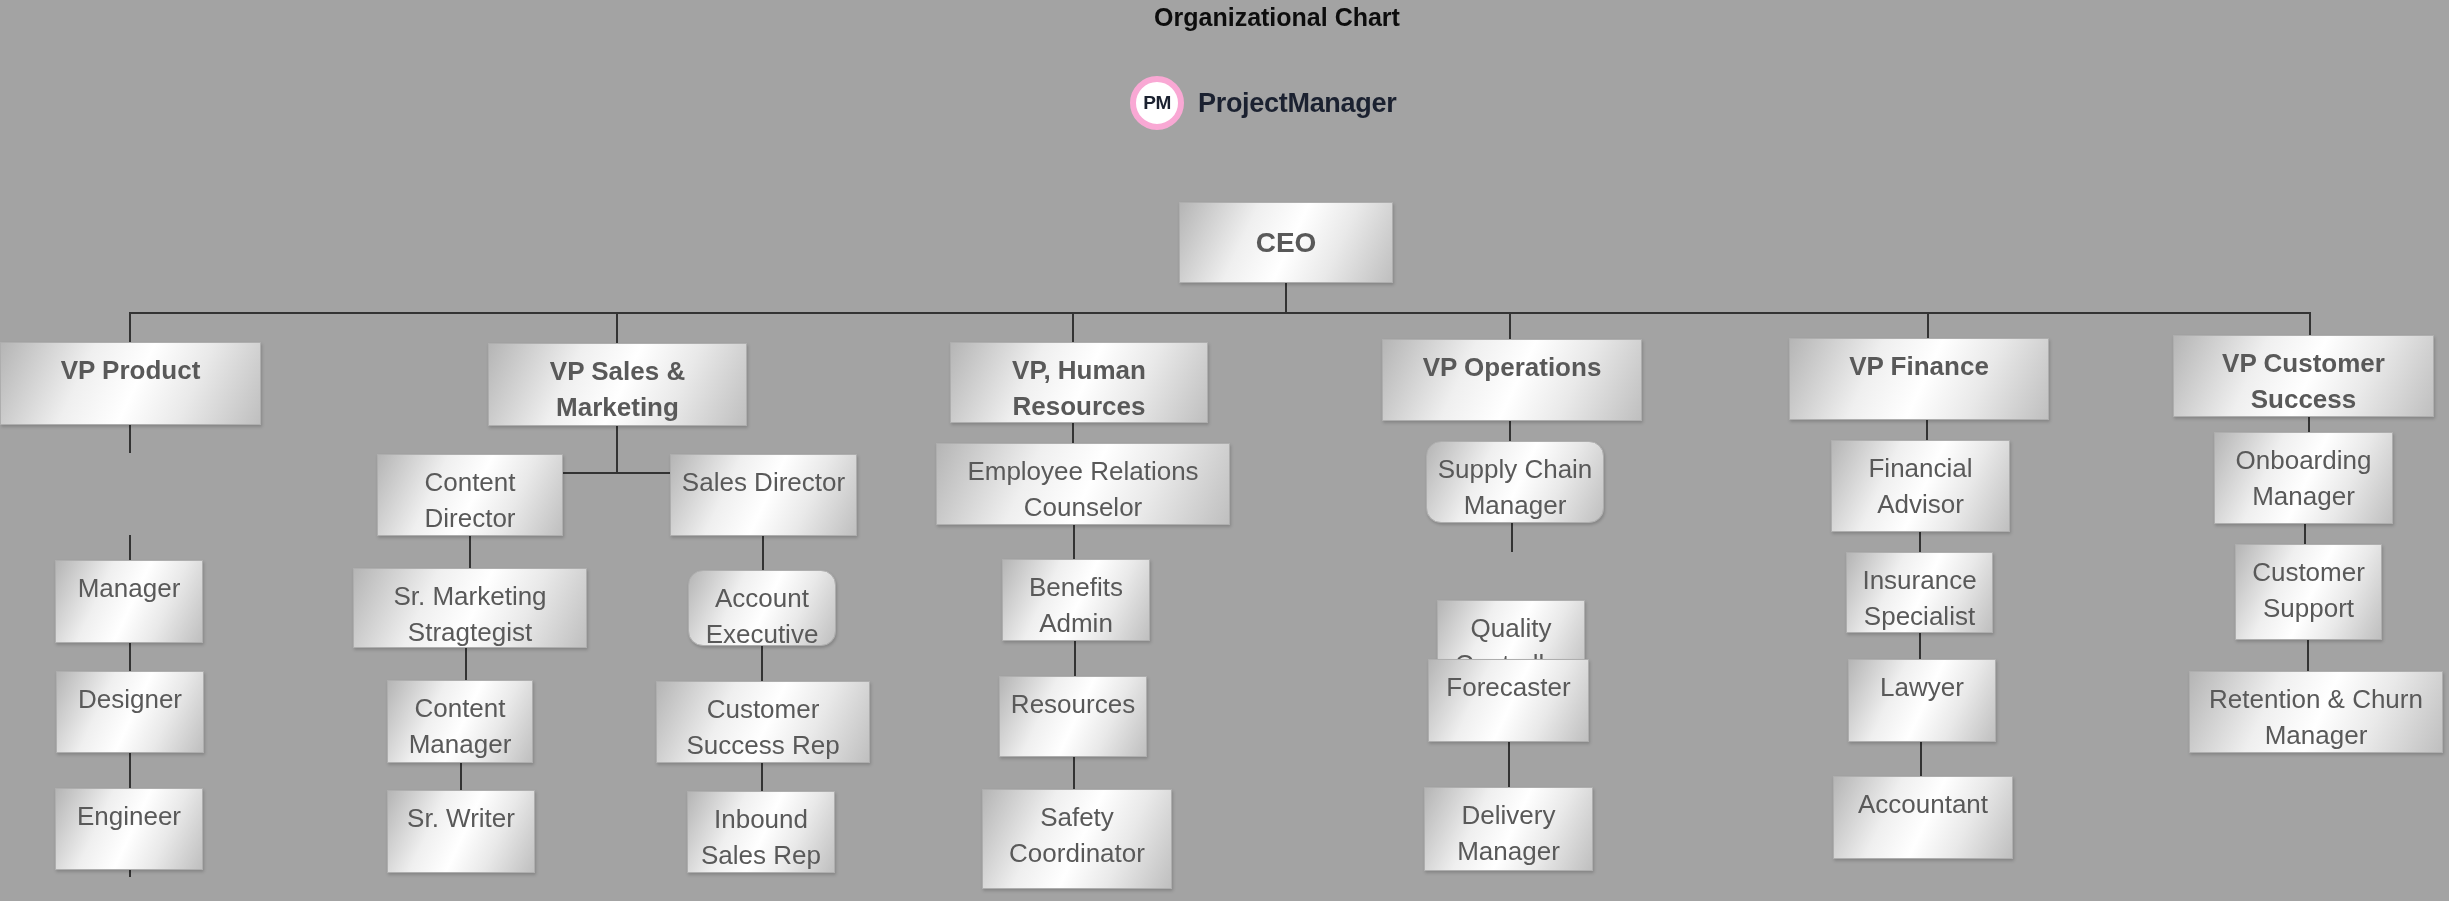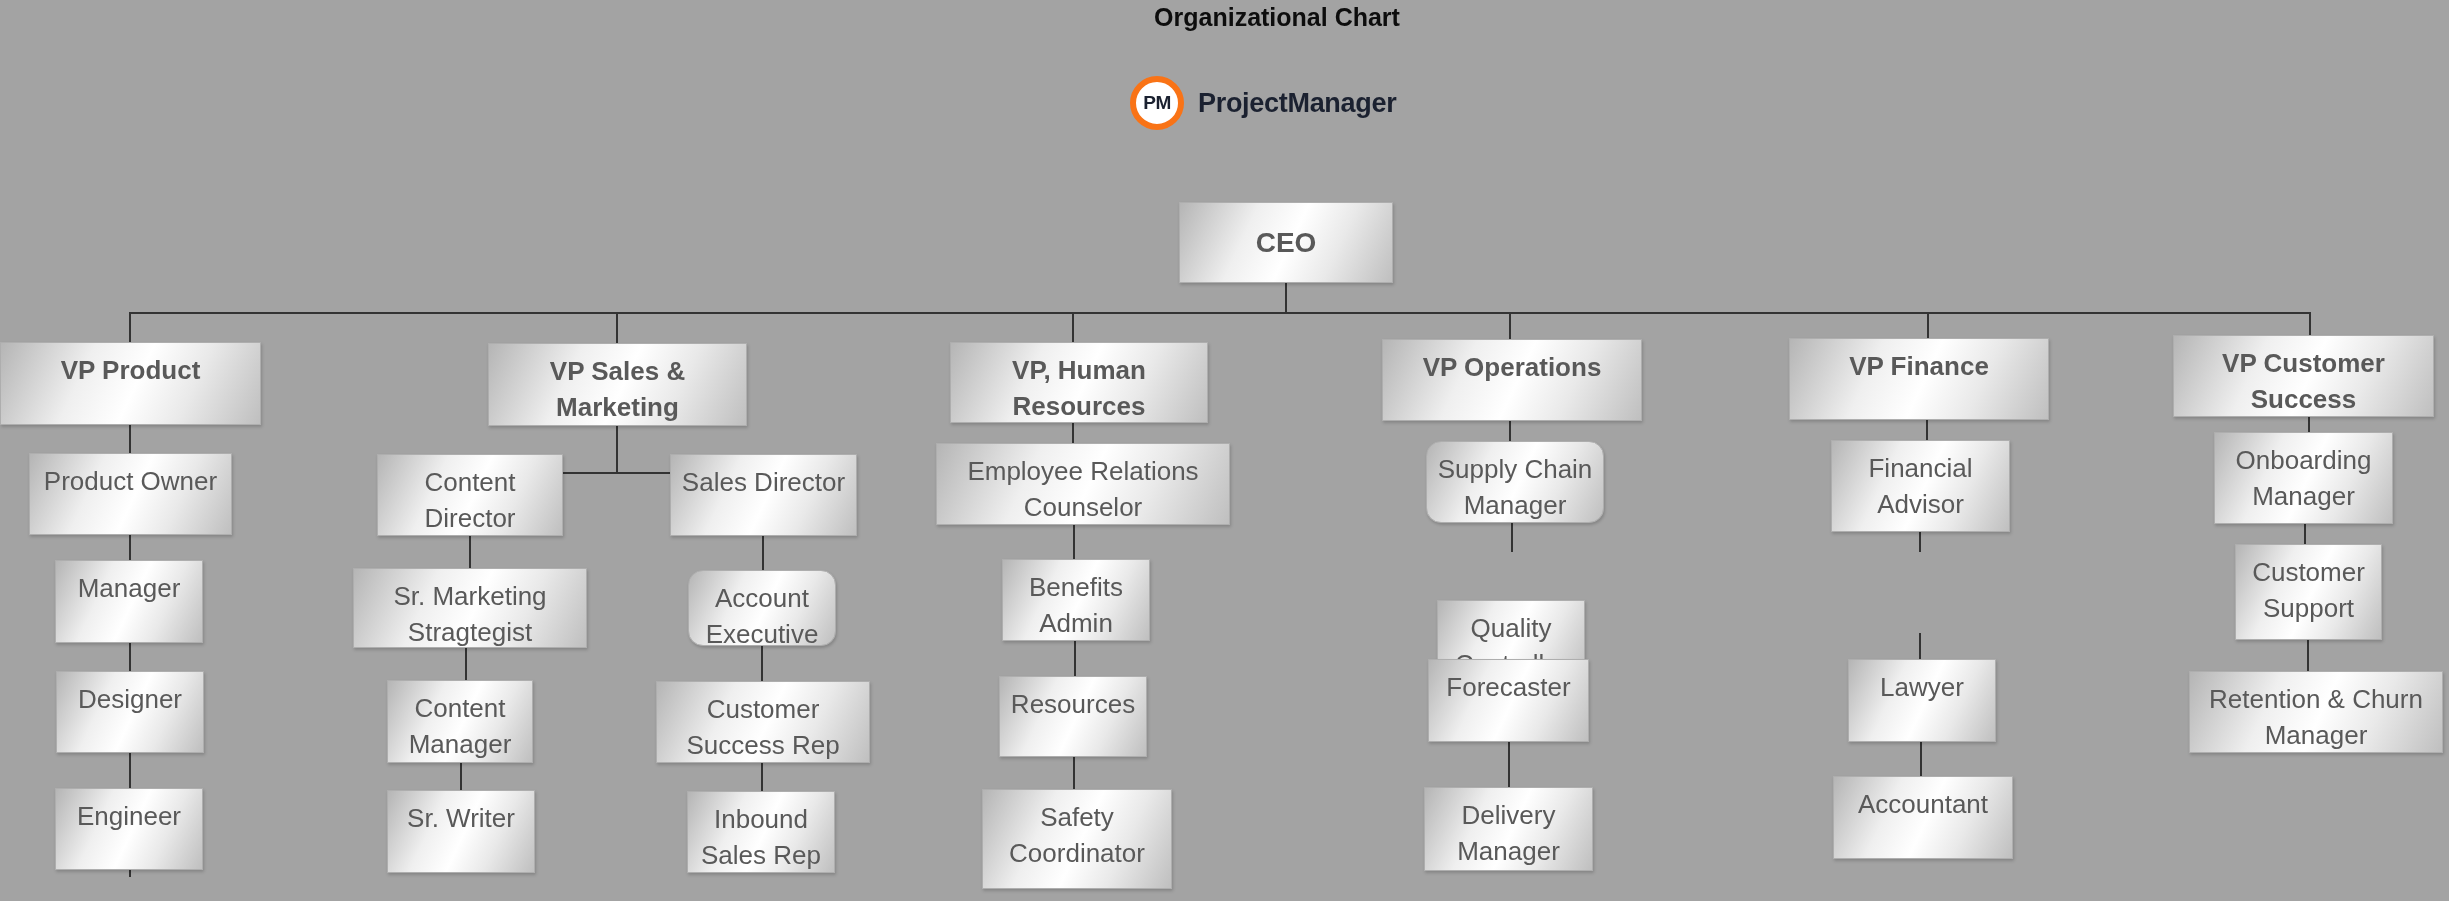--- a/index.html
+++ b/index.html
@@ -17,21 +17,21 @@
     font-size:25px;font-weight:bold;color:#0d0d0d;
   }
   .logo-row{
     position:absolute;
     top:76px;left:1130px;
     display:flex;align-items:center;gap:14px;
   }
   .logo-mark{
     width:54px;height:54px;
     box-sizing:border-box;
-    border:6px solid #f97316;
+    border:6px solid #f9a8d4;
     border-radius:50%;
     display:flex;align-items:center;justify-content:center;
     font-size:19px;font-weight:bold;color:#1b2130;
     letter-spacing:-0.5px;
     background:#ffffff;
   }
   .brand-text{
     font-size:27px;font-weight:bold;color:#1b2130;
     letter-spacing:-0.3px;
   }
@@ -104,21 +104,20 @@
     <div class="node bold ceo" style="left: 1179px; top: 202px; width: 214px; height: 81px;">CEO</div>
     <div class="node bold" style="left: 0px; top: 342px; width: 261px; height: 83px;">VP Product</div>
     <div class="node bold" style="left: 488px; top: 343px; width: 259px; height: 83px;">VP Sales &amp;
 Marketing</div>
     <div class="node bold" style="left: 950px; top: 342px; width: 258px; height: 81px;">VP, Human
 Resources</div>
     <div class="node bold" style="left: 1382px; top: 339px; width: 260px; height: 82px;">VP Operations</div>
     <div class="node bold" style="left: 1789px; top: 338px; width: 260px; height: 82px;">VP Finance</div>
     <div class="node bold" style="left: 2173px; top: 335px; width: 261px; height: 82px;">VP Customer
 Success</div>
-    <div class="node" style="left: 29px; top: 453px; width: 203px; height: 82px;">Product Owner</div>
     <div class="node" style="left: 55px; top: 560px; width: 148px; height: 83px;">Manager</div>
     <div class="node" style="left: 56px; top: 671px; width: 148px; height: 82px;">Designer</div>
     <div class="node" style="left: 55px; top: 788px; width: 148px; height: 82px;">Engineer</div>
     <div class="node" style="left: 377px; top: 454px; width: 186px; height: 82px;">Content
 Director</div>
     <div class="node" style="left: 670px; top: 454px; width: 187px; height: 82px;">Sales Director</div>
     <div class="node" style="left: 353px; top: 568px; width: 234px; height: 80px;">Sr. Marketing
 Stragtegist</div>
     <div class="node" style="left: 387px; top: 680px; width: 146px; height: 83px;">Content
 Manager</div>
@@ -138,20 +137,22 @@
 Coordinator</div>
     <div class="node" style="left: 1426px; top: 441px; width: 178px; height: 82px; border-radius: 15px;">Supply Chain
 Manager</div>
     <div class="node" style="left: 1437px; top: 552px; width: 148px; height: 81px; margin-top: 48px;">Quality
 Controller</div>
     <div class="node" style="left: 1428px; top: 659px; width: 161px; height: 83px;">Forecaster</div>
     <div class="node" style="left: 1424px; top: 787px; width: 169px; height: 84px;">Delivery
 Manager</div>
     <div class="node" style="left: 1831px; top: 440px; width: 179px; height: 92px;">Financial
 Advisor</div>
+    <div class="node" style="left: 1846px; top: 552px; width: 147px; height: 81px;">Insurance
+Specialist</div>
     <div class="node" style="left: 1848px; top: 659px; width: 148px; height: 83px;">Lawyer</div>
     <div class="node" style="left: 1833px; top: 776px; width: 180px; height: 83px;">Accountant</div>
     <div class="node" style="left: 2214px; top: 432px; width: 179px; height: 92px;">Onboarding
 Manager</div>
     <div class="node" style="left: 2235px; top: 544px; width: 147px; height: 96px;">Customer
 Support</div>
     <div class="node" style="left: 2189px; top: 671px; width: 254px; height: 82px;">Retention &amp; Churn
 Manager</div>
   </div>
 

